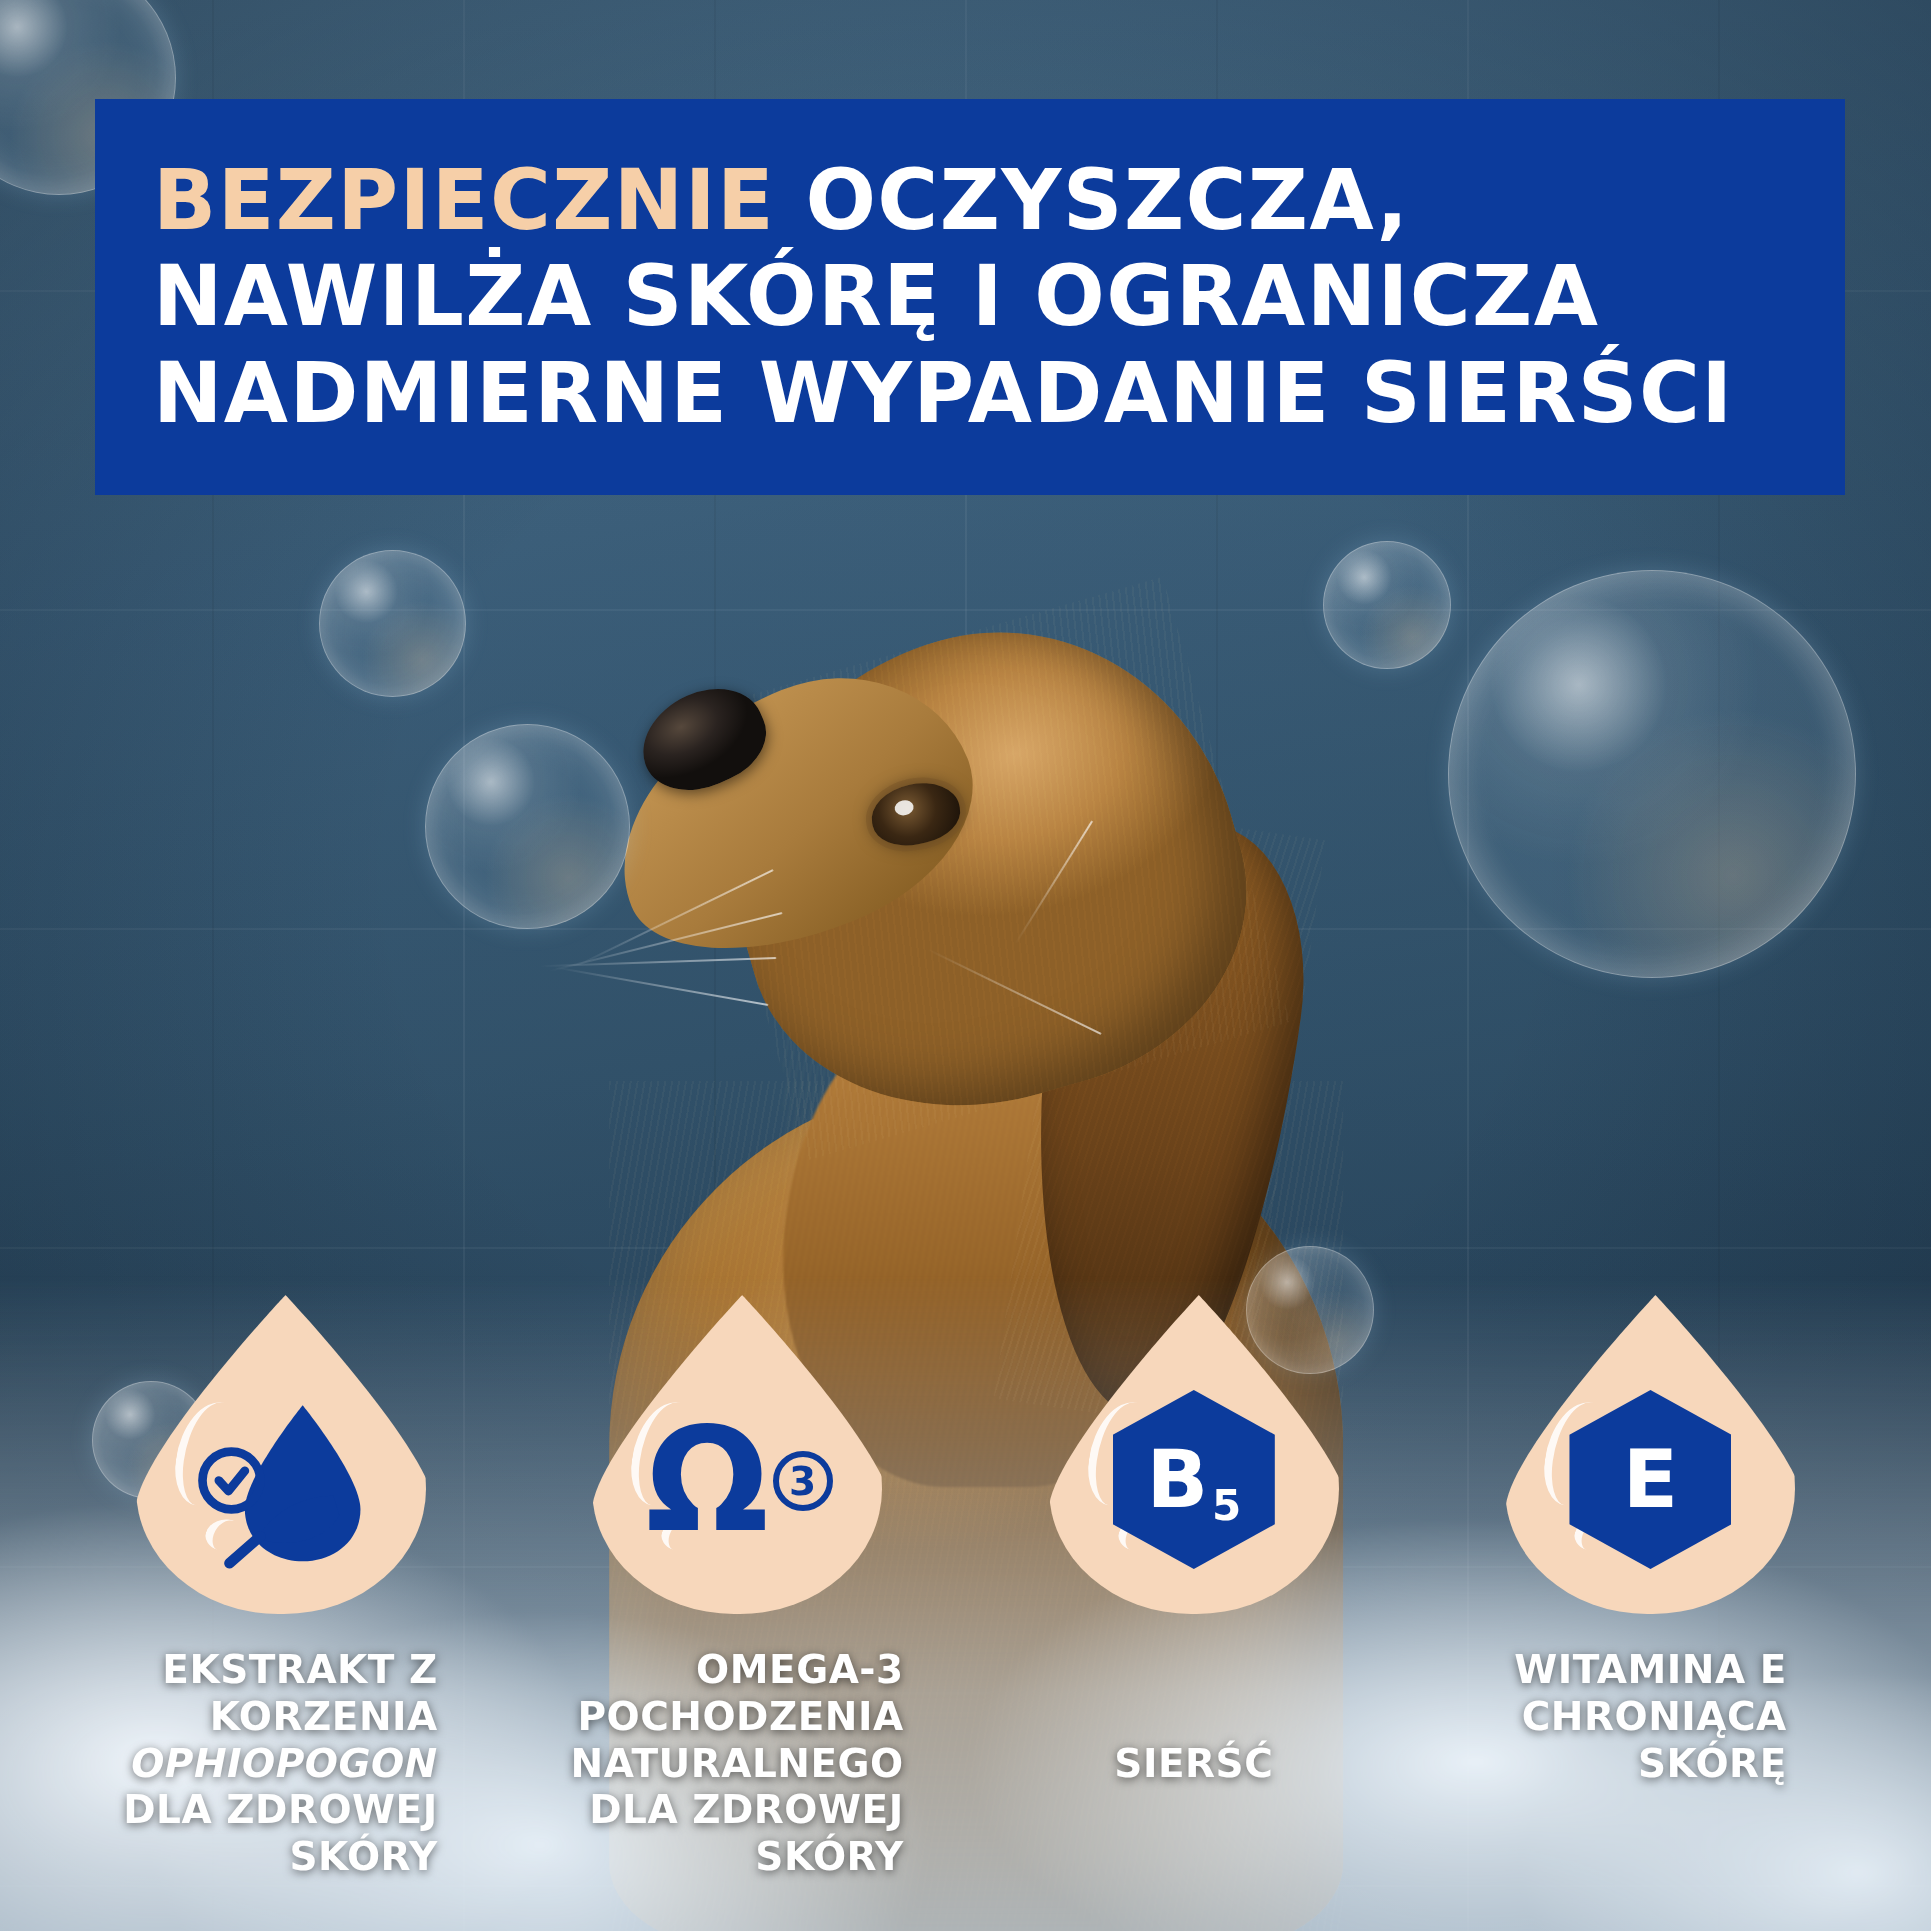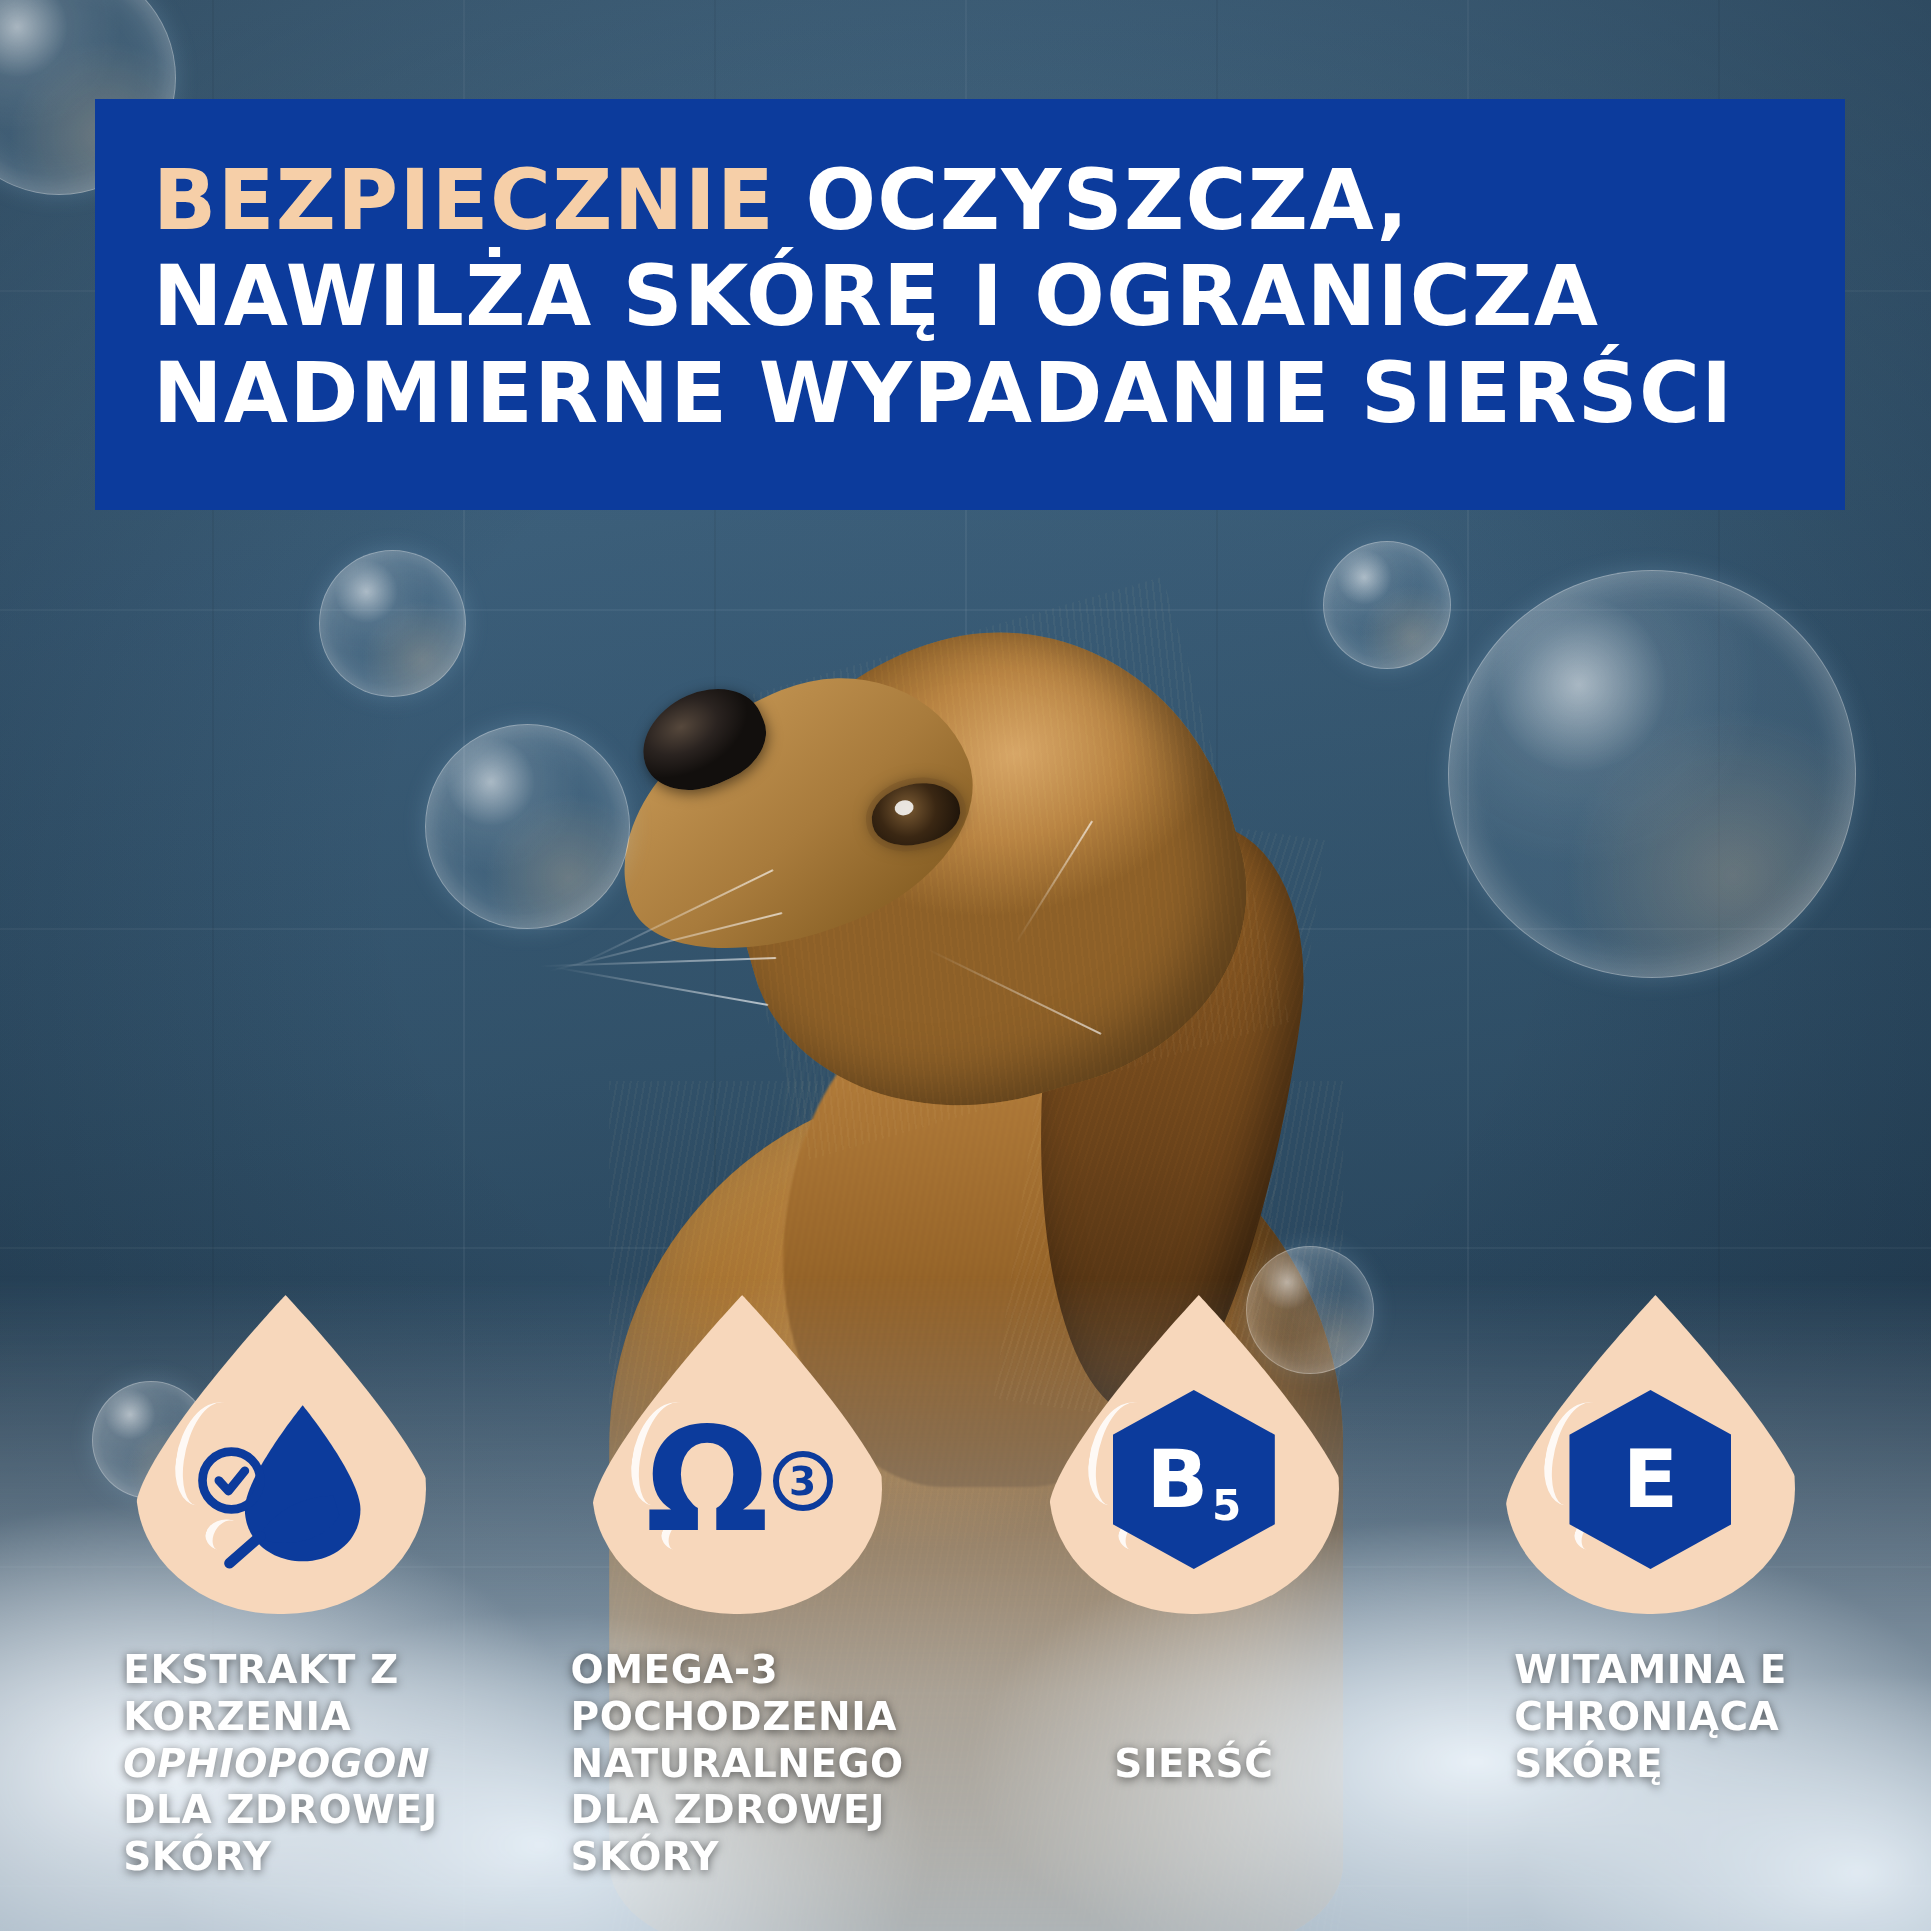--- a/index.html
+++ b/index.html
@@ -192,21 +192,21 @@
     border: 1px solid rgba(255,255,255,.35);
   }
 
   
   .headline {
     position: absolute;
     left: 95px;
     top: 99px;
     width: 1750px;
     background: #0c3b9c;
-    padding: 54px 58px 68px 58px;
+    padding: 54px 58px 53px 58px;
     box-sizing: border-box;
   }
   .headline h1 {
     margin: 0;
     color: #ffffff;
     font-family: "DejaVu Sans", sans-serif;
     font-weight: 700;
     font-size: 83px;
     line-height: 1.16;
     letter-spacing: 1.4px;
@@ -316,21 +316,21 @@
     border-radius: 50%;
     font-size: 39px;
     display: flex;
     align-items: center;
     justify-content: center;
     box-sizing: border-box;
   }
   .benefit-label {
     margin-top: 33px;
     color: #ffffff;
-    text-align: left;
+    text-align: right;
     font-family: "DejaVu Sans", sans-serif;
     font-weight: 700;
     font-size: 39px;
     line-height: 1.2;
     letter-spacing: 0.5px;
     text-transform: uppercase;
     text-shadow: 0 1.9px 9.7px rgba(0,0,0,.55);
     max-width: 415px;
   }
   .benefit-label em {

